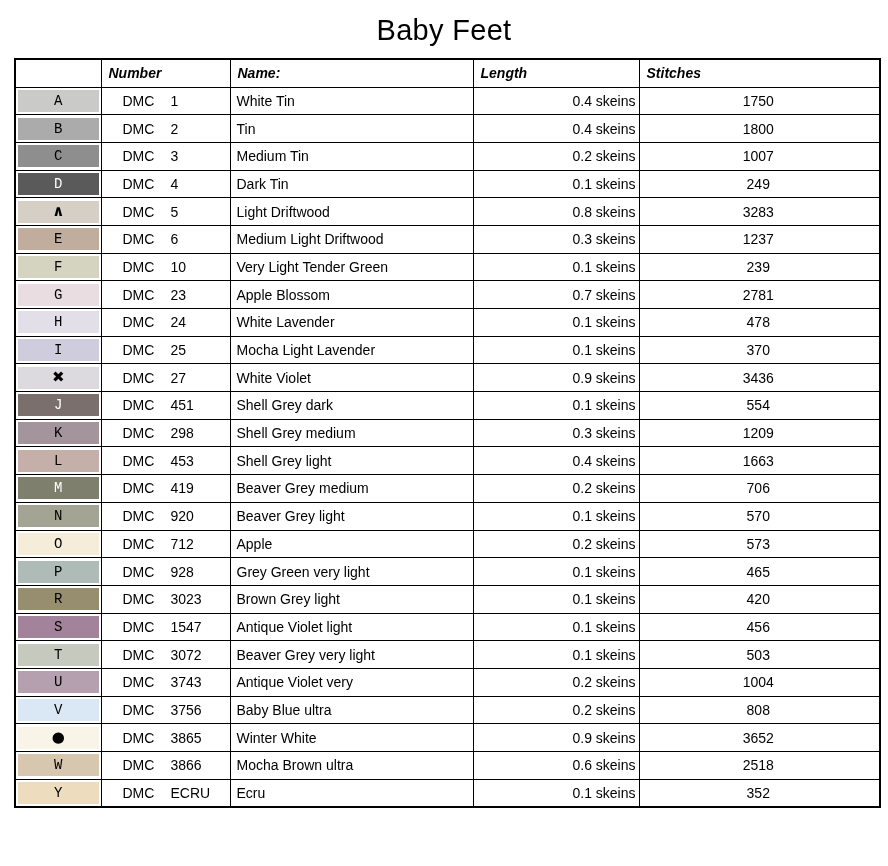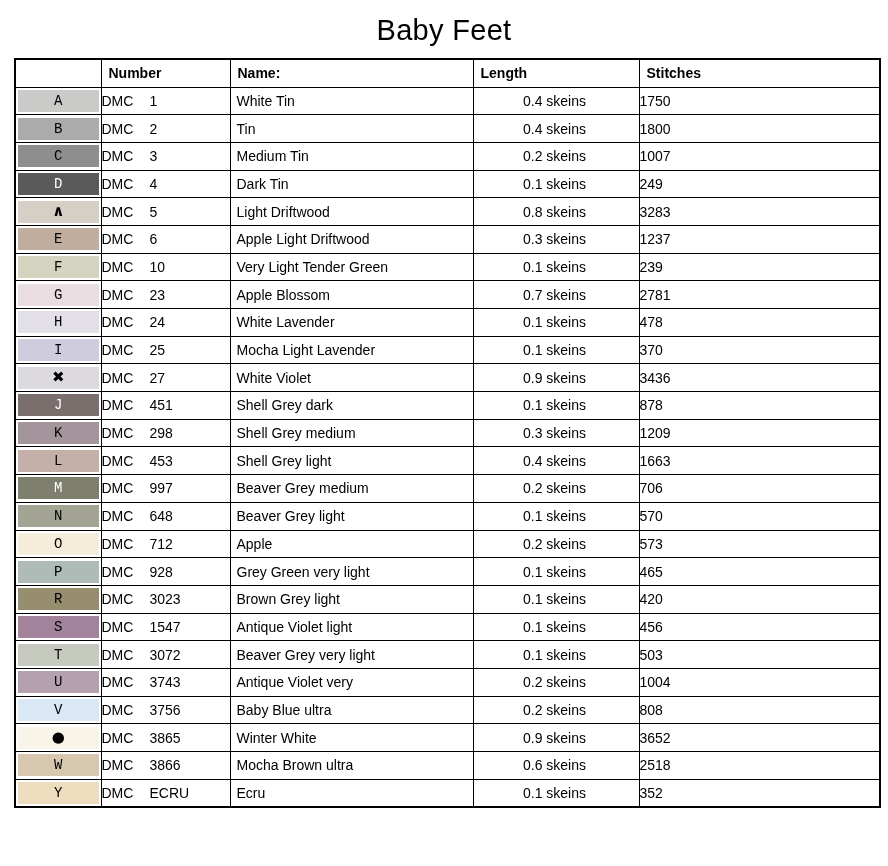--- a/index.html
+++ b/index.html
@@ -35,21 +35,21 @@
   th, td {
     border: 1.5px solid #000;
     overflow: hidden;
     white-space: nowrap;
   }
   col.c-sym { width: 86px; }
   col.c-num { width: 129px; }
   col.c-name { width: 243px; }
   col.c-len { width: 166px; }
   col.c-st { width: 241px; }
-  thead tr { height: 28px; }
+  thead tr { height: 28px; font-style: italic; }
   tbody tr { height: 27.7px; }
   th {
     font-size: 14px;
     font-weight: bold;
     text-align: left;
     padding: 0 0 0 7px;
   }
   td { font-size: 14px; padding: 0; }
   td.sym-cell { padding: 0; }
   .swatch {
@@ -62,25 +62,25 @@
   .sym {
     font-family: "Liberation Mono", "DejaVu Sans Mono", monospace;
     font-size: 14px;
     line-height: 1;
   }
   .sym.glyph {
     font-family: "DejaVu Sans", sans-serif;
     font-weight: bold;
     font-size: 15px;
   }
-  td.num-cell { padding-left: 0; }
+  td.num-cell { padding-left: 21px; }
   .maker { display: inline-block; width: 48px; }
   td.name-cell { padding-left: 6px; }
-  td.len-cell { text-align: center; padding-right: 3px; }
-  td.st-cell { text-align: left; padding-right: 2px; }
+  td.len-cell { text-align: right; padding-right: 3px; }
+  td.st-cell { text-align: center; padding-right: 2px; }
 </style>
 </head>
 <body>
 
 <div class="page">
   <div class="title">Baby Feet</div>
 
   <table class="legend">
     <colgroup>
       <col class="c-sym">
@@ -166,21 +166,21 @@
   </tr>
         <tr>
     <td class="sym-cell">
       <div class="swatch" style="background: rgb(192, 173, 158);">
         <span class="sym" style="color: rgb(0, 0, 0);">E</span>
       </div>
     </td>
     <td class="num-cell">
       <span class="maker">DMC</span><span class="code">6</span>
     </td>
-    <td class="name-cell">Apple Light Driftwood</td>
+    <td class="name-cell">Medium Light Driftwood</td>
     <td class="len-cell">0.3 skeins</td>
     <td class="st-cell">1237</td>
   </tr>
         <tr>
     <td class="sym-cell">
       <div class="swatch" style="background: rgb(212, 212, 192);">
         <span class="sym" style="color: rgb(0, 0, 0);">F</span>
       </div>
     </td>
     <td class="num-cell">
@@ -246,21 +246,21 @@
     <td class="sym-cell">
       <div class="swatch" style="background: rgb(123, 111, 110);">
         <span class="sym" style="color: rgb(255, 255, 255);">J</span>
       </div>
     </td>
     <td class="num-cell">
       <span class="maker">DMC</span><span class="code">451</span>
     </td>
     <td class="name-cell">Shell Grey dark</td>
     <td class="len-cell">0.1 skeins</td>
-    <td class="st-cell">878</td>
+    <td class="st-cell">554</td>
   </tr>
         <tr>
     <td class="sym-cell">
       <div class="swatch" style="background: rgb(164, 149, 156);">
         <span class="sym" style="color: rgb(0, 0, 0);">K</span>
       </div>
     </td>
     <td class="num-cell">
       <span class="maker">DMC</span><span class="code">298</span>
     </td>
@@ -281,34 +281,34 @@
     <td class="len-cell">0.4 skeins</td>
     <td class="st-cell">1663</td>
   </tr>
         <tr>
     <td class="sym-cell">
       <div class="swatch" style="background: rgb(127, 127, 110);">
         <span class="sym" style="color: rgb(255, 255, 255);">M</span>
       </div>
     </td>
     <td class="num-cell">
-      <span class="maker">DMC</span><span class="code">997</span>
+      <span class="maker">DMC</span><span class="code">419</span>
     </td>
     <td class="name-cell">Beaver Grey medium</td>
     <td class="len-cell">0.2 skeins</td>
     <td class="st-cell">706</td>
   </tr>
         <tr>
     <td class="sym-cell">
       <div class="swatch" style="background: rgb(164, 164, 149);">
         <span class="sym" style="color: rgb(0, 0, 0);">N</span>
       </div>
     </td>
     <td class="num-cell">
-      <span class="maker">DMC</span><span class="code">648</span>
+      <span class="maker">DMC</span><span class="code">920</span>
     </td>
     <td class="name-cell">Beaver Grey light</td>
     <td class="len-cell">0.1 skeins</td>
     <td class="st-cell">570</td>
   </tr>
         <tr>
     <td class="sym-cell">
       <div class="swatch" style="background: rgb(245, 236, 217);">
         <span class="sym" style="color: rgb(0, 0, 0);">O</span>
       </div>

